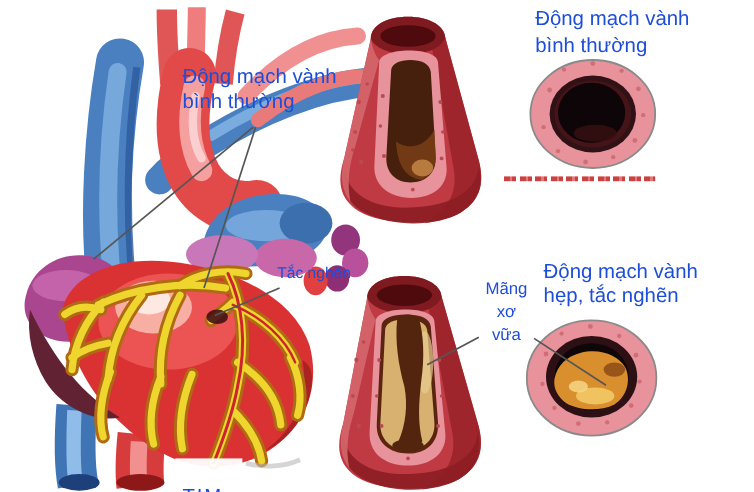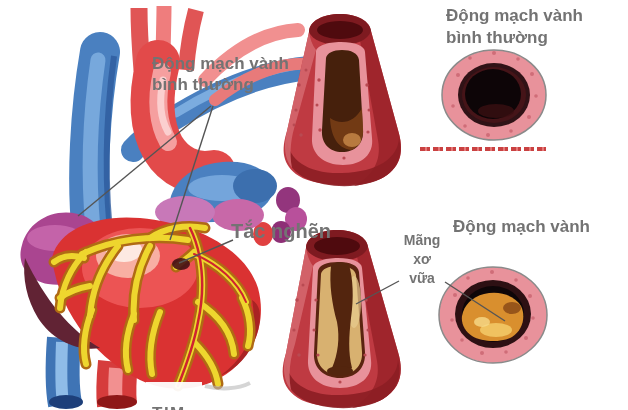--- a/index.html
+++ b/index.html
@@ -1,22 +1,22 @@
 <!DOCTYPE html>
 <html><head>
 <meta charset="utf-8">
 <style>
   html,body{margin:0;padding:0;background:#ffffff;}
   #stage{position:relative;width:628px;height:410px;background:#ffffff;overflow:hidden;
          font-family:"Liberation Sans",sans-serif;}
   #art{position:absolute;left:0;top:0;}
-  .lbl{position:absolute;font-family:"Liberation Sans",sans-serif;font-weight:700;color:#737373;}
+  .lbl{position:absolute;font-family:"Liberation Sans",sans-serif;font-weight:400;color:#1d4ed8;}
   .line{display:block;}
   #lbl-heart-normal{left:152px;top:53px;font-size:17px;line-height:21px;}
-  #lbl-blockage{left:231px;top:220px;font-size:20px;text-align:right;}
+  #lbl-blockage{left:231px;top:220px;font-size:13px;text-align:right;}
   #lbl-tim{left:152px;top:404px;font-size:17px;letter-spacing:1.5px;}
   #lbl-cross-normal{left:446px;top:5px;font-size:17px;line-height:22px;}
   #lbl-cross-blocked{left:453px;top:217px;font-size:17px;line-height:20px;}
   #lbl-plaque{left:398px;top:231px;font-size:14px;line-height:19px;width:48px;text-align:center;}
   #watermark{position:absolute;left:420px;top:147px;width:126px;height:4px;opacity:.85;
      background:repeating-linear-gradient(90deg,#c02020 0 5px,#e06060 5px 7px,#c02020 7px 10px,rgba(0,0,0,0) 10px 13px);}
 </style>
 </head>
 <body>
 
@@ -256,20 +256,21 @@
 
   <div class="lbl" id="lbl-tim">TIM</div>
 
   <div class="lbl" id="lbl-cross-normal">
     <span class="line">Động mạch vành</span>
     <span class="line">bình thường</span>
   </div>
 
   <div class="lbl" id="lbl-cross-blocked">
     <span class="line">Động mạch vành</span>
+    <span class="line">hẹp, tắc nghẽn</span>
   </div>
 
   <div class="lbl" id="lbl-plaque">
     <span class="line">Mãng</span>
     <span class="line">xơ</span>
     <span class="line">vữa</span>
   </div>
 
 </div>
 

